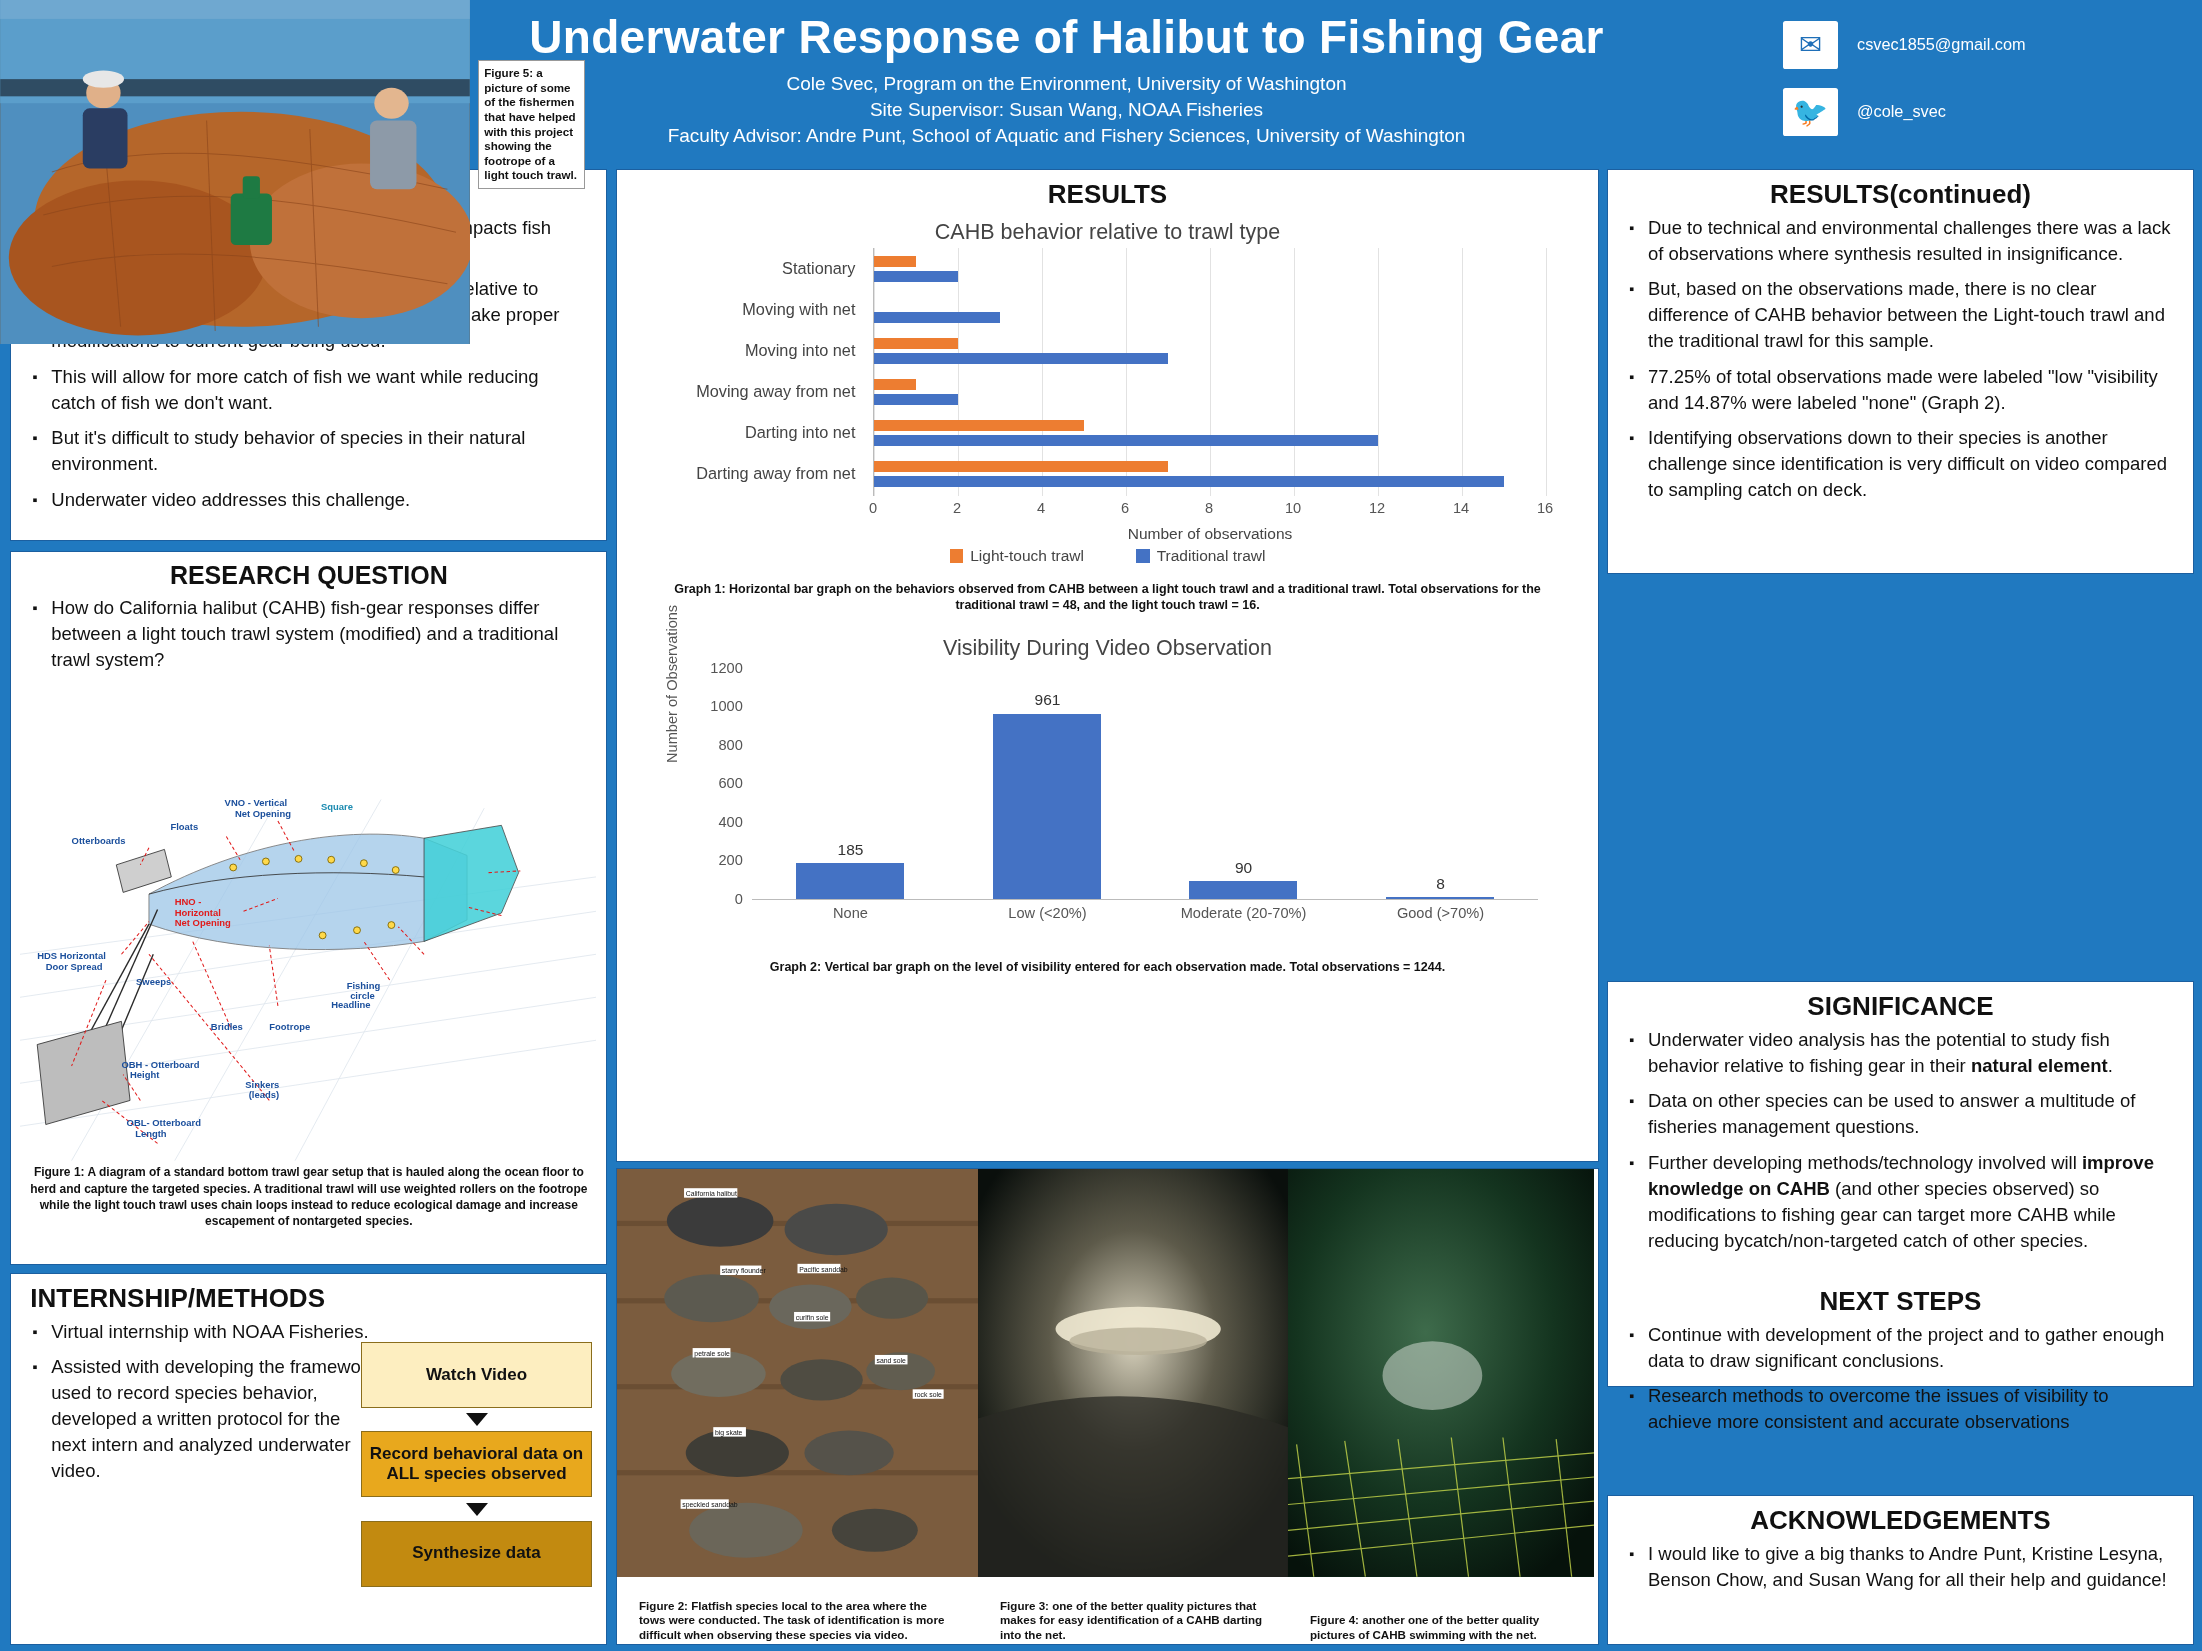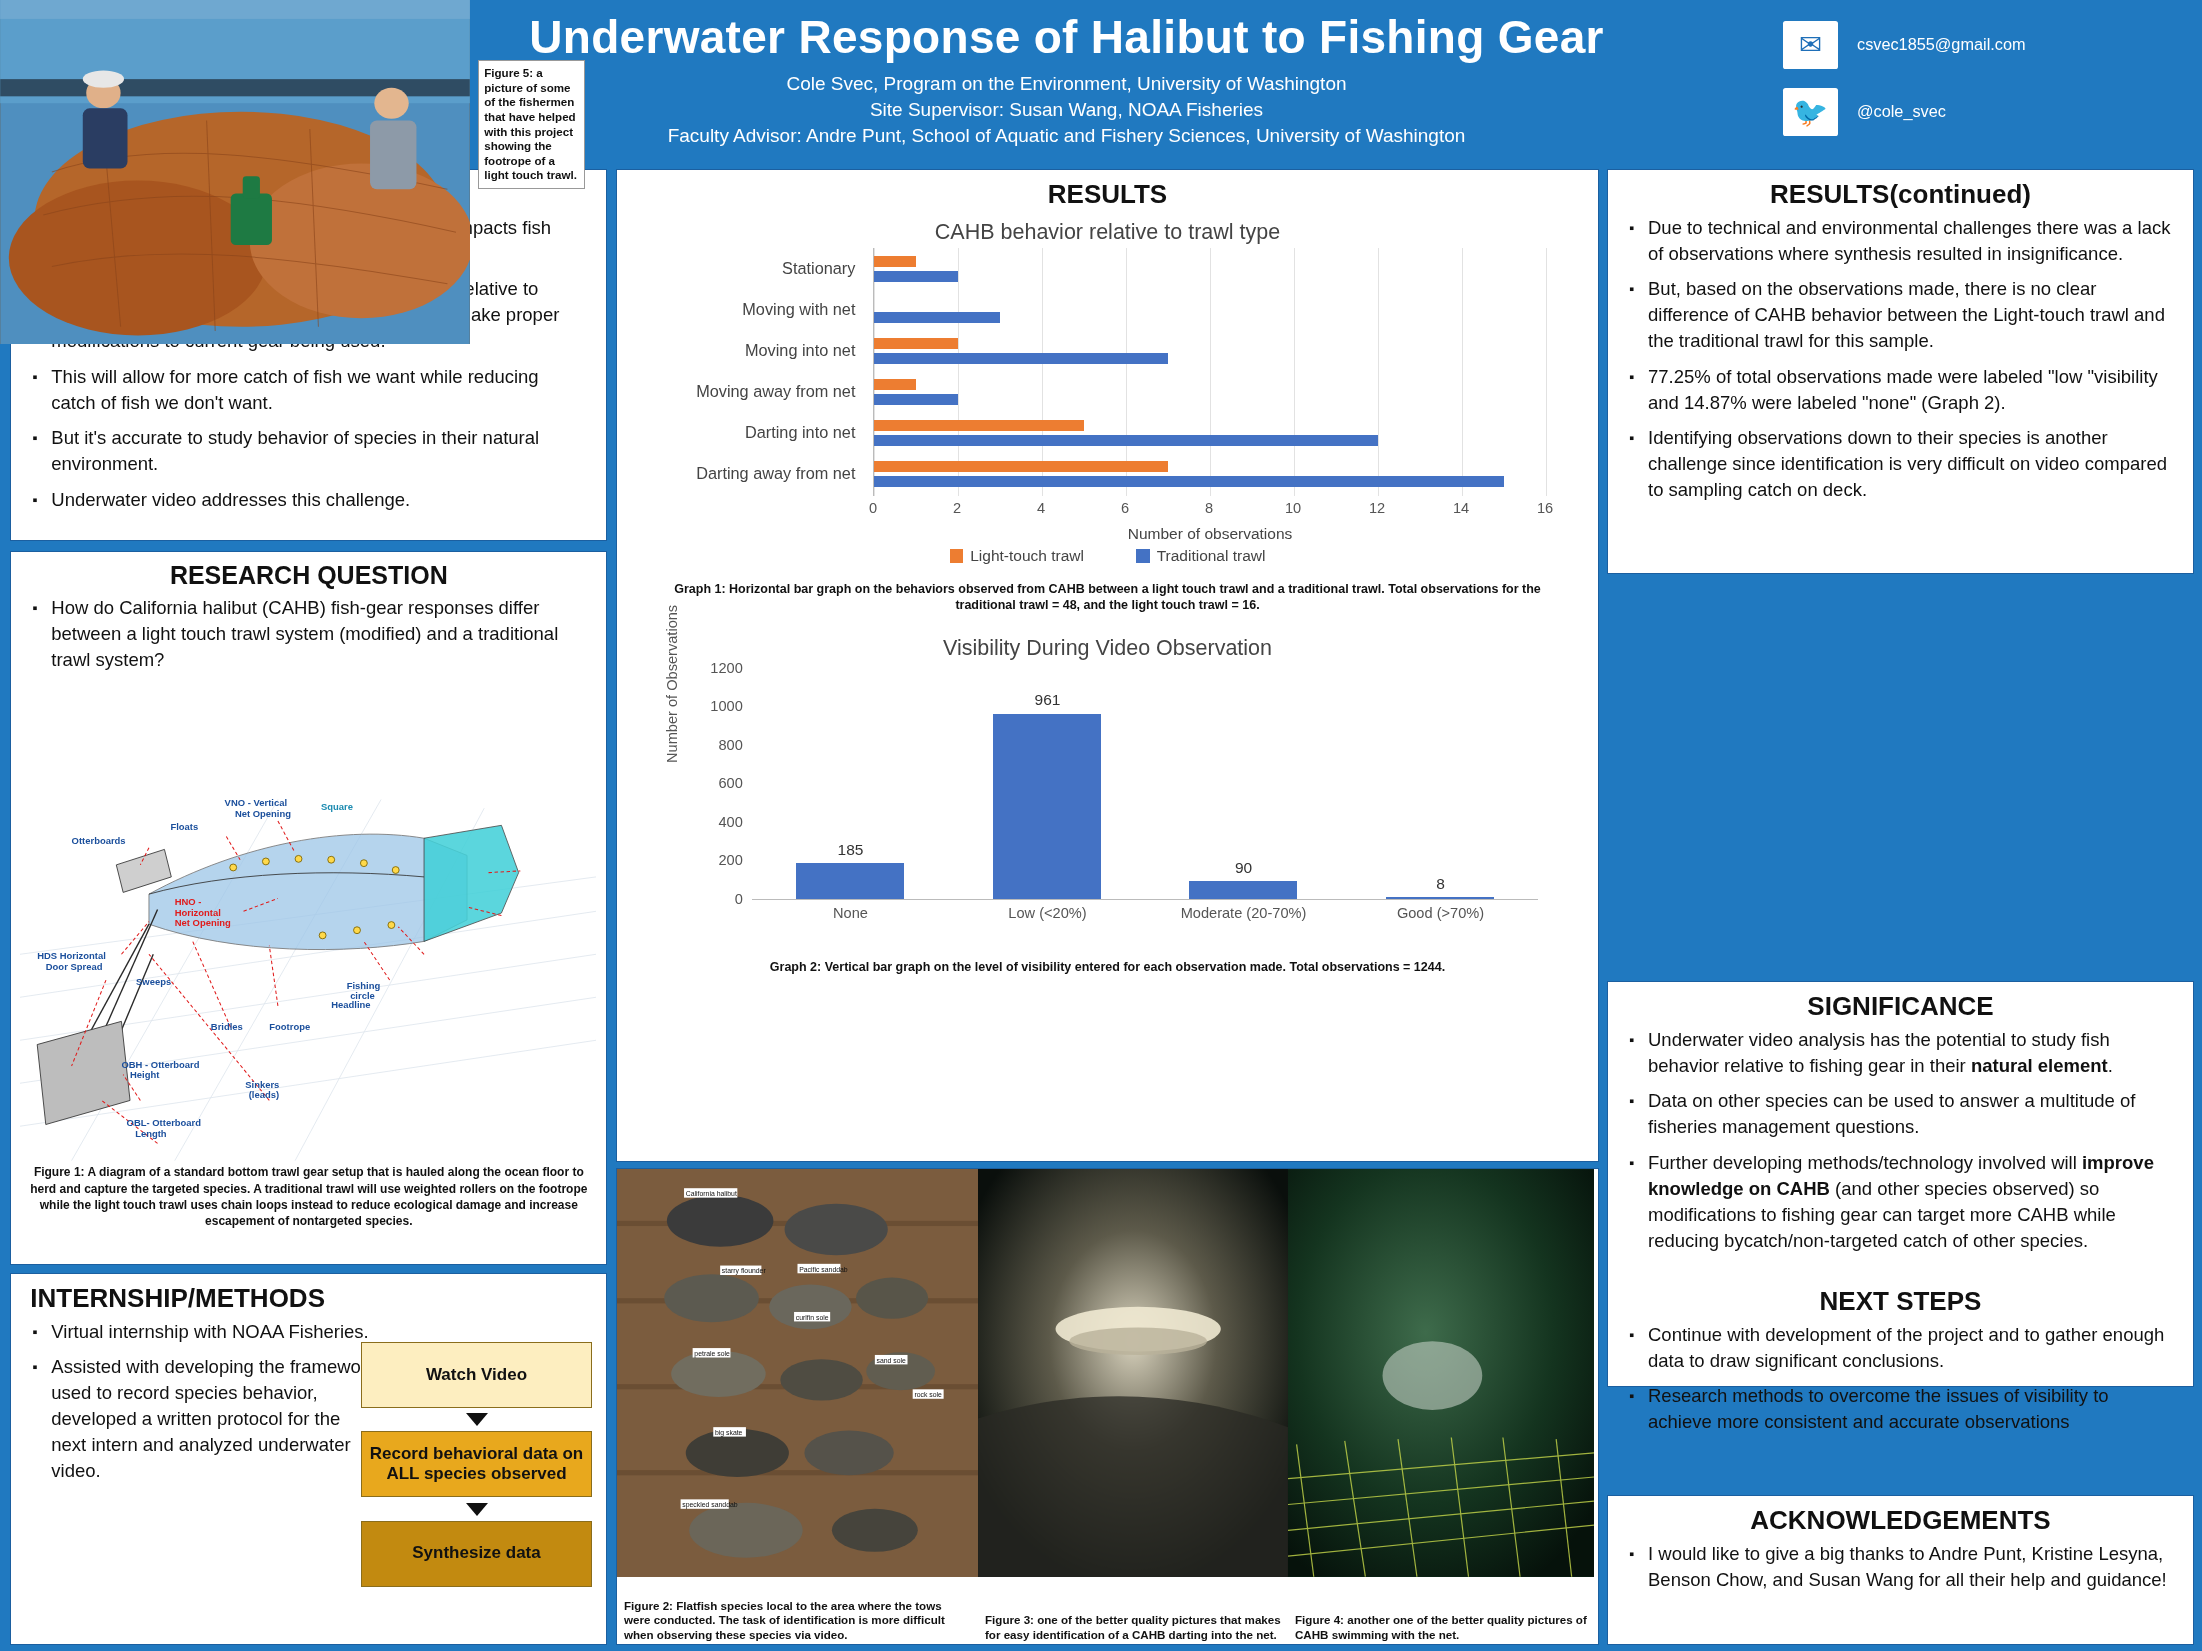--- a/index.html
+++ b/index.html
@@ -91,21 +91,21 @@
   .vbar{position:absolute;bottom:0;background:#4472c4;}
   .vval{position:absolute;text-align:center;font-size:15.5px;color:#333;}
   .xcat{position:absolute;top:236px;text-align:center;font-size:14.6px;color:#555;line-height:18px;}
 
   
   #photostrip{position:absolute;left:616px;top:1168px;width:981px;height:475px;background:#fff;border:1.7px solid #1b5fa0;}
   .ph{position:absolute;top:0;height:408px;overflow:hidden;}
   .ph1{left:0;width:361px;background:#8b6a4a;}
   .ph2{left:361px;width:310px;background:#0b1712;}
   .ph3{left:671px;width:306px;background:#0a2f1b;}
-  .cap{position:absolute;bottom:1.7px;font-size:11.6px;line-height:14.6px;font-weight:bold;padding:0 7px;box-sizing:border-box;}
+  .cap{position:absolute;bottom:1.7px;font-size:11.6px;line-height:14.6px;font-weight:bold;padding:0 22px;box-sizing:border-box;}
   .cap1{left:0;width:361px;}
   .cap2{left:361px;width:310px;}
   .cap3{left:671px;width:306px;}
 
   
   #resc-panel{left:1607px;top:169px;width:585px;height:403px;}
   #fig5-panel{left:1607px;top:582px;width:585px;height:389px;border:none;background:transparent;}
   .fig5img{position:absolute;left:0;top:0;width:470px;height:344px;background:#6b4a2a;overflow:hidden;}
   .fig5cap{position:absolute;left:478px;top:60px;width:107px;background:#fff;border:0.9px solid #999;font-size:11.6px;line-height:14.6px;padding:5.2px;box-sizing:border-box;font-weight:bold;}
   #sig-panel{left:1607px;top:981px;width:585px;height:404px;}
@@ -148,21 +148,21 @@
       </div>
     </div>
   </div>
 
   <div class="panel" id="bg-panel">
     <h2>BACKGROUND</h2>
     <ul class="bul">
       <li>Bycatch can lead to overfishing which negatively impacts fish populations.</li>
       <li>We can reduce bycatch by studying fish behavior relative to fishing gear and by using that knowledge we can make proper modifications to current gear being used.</li>
       <li>This will allow for more catch of fish we want while reducing catch of fish we don't want.</li>
-      <li>But it's accurate to study behavior of species in their natural environment.</li>
+      <li>But it's difficult to study behavior of species in their natural environment.</li>
       <li>Underwater video addresses this challenge.</li>
     </ul>
   </div>
 
   <div class="panel" id="rq-panel">
     <h2>RESEARCH QUESTION</h2>
     <ul class="bul">
       <li>How do California halibut (CAHB) fish-gear responses differ between a light touch trawl system (modified) and a traditional trawl system?</li>
     </ul>
 

